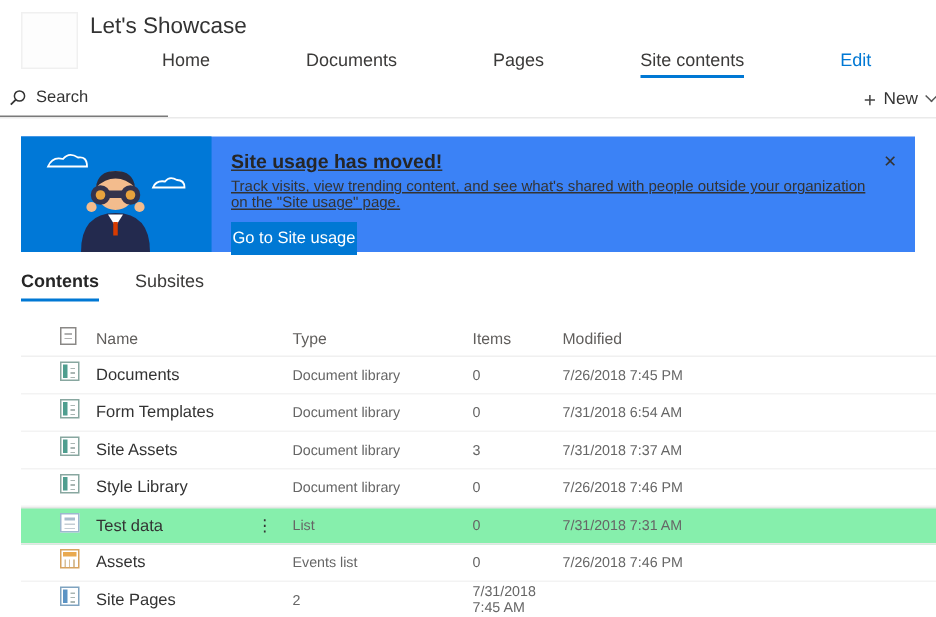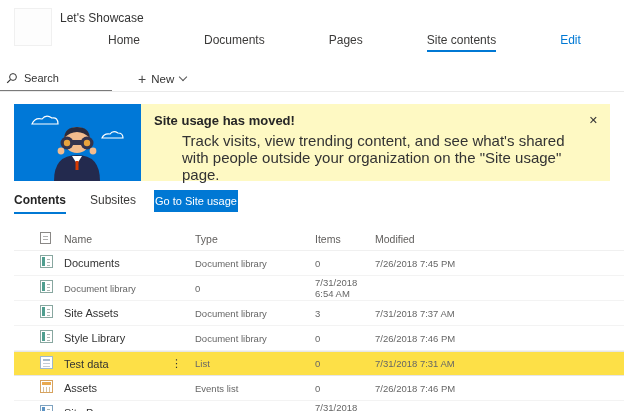--- a/index.html
+++ b/index.html
@@ -3,60 +3,60 @@
 <meta charset="utf-8">
 <style>
   * { margin:0; padding:0; box-sizing:border-box; }
   html,body { width:624px; height:411px; overflow:hidden; background:#fff;
     font-family:"Liberation Sans", sans-serif; color:#333; }
 
   
   .header { display:flex; align-items:flex-start; padding:8px 14px 0 14px; }
   .logo { width:38px; height:38px; background:#fdfdfd; border:1px solid #f0f0f0; flex:0 0 auto; }
   .head-text { margin-left:8px; }
-  .site-title { font-size:12px; color:#333; line-height:20px; cursor:pointer; }
+  .site-title { font-size:15px; color:#333; line-height:20px; cursor:pointer; }
   .nav { display:flex; margin-top:5px; }
   .nav-item { font-size:12px; color:#3b3a39; margin-right:16px; padding-bottom:3px;
     border-bottom:2px solid transparent; cursor:pointer; text-decoration:none;margin-left:48px; }
   .nav-item.active { border-bottom-color:#0078d4; }
   .nav-item.edit { color:#0078d4; }
 
   
-  .command-bar { display:flex; align-items:center; height:26px; border-bottom:1px solid #eaeaea; margin-top:14px; }
+  .command-bar { display:flex; align-items:center; height:26px; border-bottom:1px solid #eaeaea; margin-top:1px;justify-content:space-between; }
   .search { display:flex; align-items:center; width:112px; height:100%; padding:0 6px;
     border-bottom:1px solid #7a7a7a; font-size:11px; color:#333; cursor:text; }
   .search-icon { display:inline-flex; margin-right:6px; }
   .new-btn { display:flex; align-items:center; margin-left:26px; font-size:11.5px; color:#333; cursor:pointer; }
   .plus { font-size:14px; margin-right:5px; color:#444; }
   .chev { display:inline-block; width:6px; height:6px; border-right:1px solid #555; border-bottom:1px solid #555;
     transform:rotate(45deg); margin-left:6px; margin-top:-3px; }
 
   
-  .banner { position:relative; display:flex; margin:12px 14px 0 14px; background:#fef9c3; height:77px; }
+  .banner { position:relative; display:flex; margin:12px 14px 0 14px; background:#3b82f6; height:77px;text-decoration:underline; }
   .banner-img { flex:0 0 127px; height:77px; background:#0078d7; overflow:hidden; }
   .banner-body { padding:9px 30px 0 13px; }
   .banner-title { font-size:13px; font-weight:bold; color:#262626; }
-  .banner-text { font-size:15px; color:#333; margin-top:4px; max-width:430px;margin-left:28px; }
+  .banner-text { font-size:10px; color:#333; margin-top:4px; max-width:430px; }
   .banner-btn { margin-top:7px; background:#0078d4; color:#fff; border:none; font-family:inherit;
     font-size:11px; padding:5px 1px; cursor:pointer; }
   .banner-close { position:absolute; top:8px; right:10px; font-size:11px; color:#333; cursor:pointer; padding:2px; }
 
   
   .tabs { display:flex; margin:12px 14px 0 14px; }
   .tab { font-size:12px; color:#3b3a39; margin-right:24px; padding-bottom:5px;
     border-bottom:2px solid transparent; cursor:pointer; }
   .tab.active { font-weight:bold; color:#262626; border-bottom-color:#0078d4; }
 
   
   .table { margin:2px 0 0 14px; }
   .row-grid { display:grid; grid-template-columns:26px 24px 131px 120px 60px 1fr; align-items:center; }
   .thead { height:24px; border-bottom:1px solid #f0f0f0;margin-top:13px; }
   .thead .cell { font-size:10.5px; color:#605e5c; cursor:pointer; }
   .trow { height:25px; border-bottom:1px solid #f3f3f3; cursor:pointer; }
-  .trow.selected { background:#fde047; border-top:1px solid #e6e6e6; border-bottom:1px solid #e6e6e6; }
+  .trow.selected { background:#86efac; border-top:1px solid #e6e6e6; border-bottom:1px solid #e6e6e6; }
   .col-name { font-size:11px; color:#333; }
   .namecell { display:flex; align-items:center; justify-content:space-between; padding-right:10px; }
   .col-type, .col-items, .col-modified { font-size:9.5px; color:#666; }
   .ellipsis { display:none; font-size:11px; color:#333; padding:0 3px; }
   .selected .ellipsis { display:inline; }
 
   
   .type-icon, .hdr-icon { width:13px; height:13px; display:inline-block; position:relative;
     background:#fff; border:1px solid #9a9a9a; }
   .hdr-icon { width:11px; height:12px; border-color:#8a8886; }
@@ -166,20 +166,24 @@
 
     </span>
     <span class="cell col-type">Document library</span>
     <span class="cell col-items">0</span>
     <span class="cell col-modified">7/26/2018 7:45 PM</span>
   </div>
 
   <div class="trow row-grid">
     <span class="cell"></span>
     <span class="cell"><span class="type-icon icon-document-library"></span></span>
+    <span class="cell col-name namecell">
+      <span>Form Templates</span>
+
+    </span>
     <span class="cell col-type">Document library</span>
     <span class="cell col-items">0</span>
     <span class="cell col-modified">7/31/2018 6:54 AM</span>
   </div>
 
   <div class="trow row-grid">
     <span class="cell"></span>
     <span class="cell"><span class="type-icon icon-document-library"></span></span>
     <span class="cell col-name namecell">
       <span>Site Assets</span>

